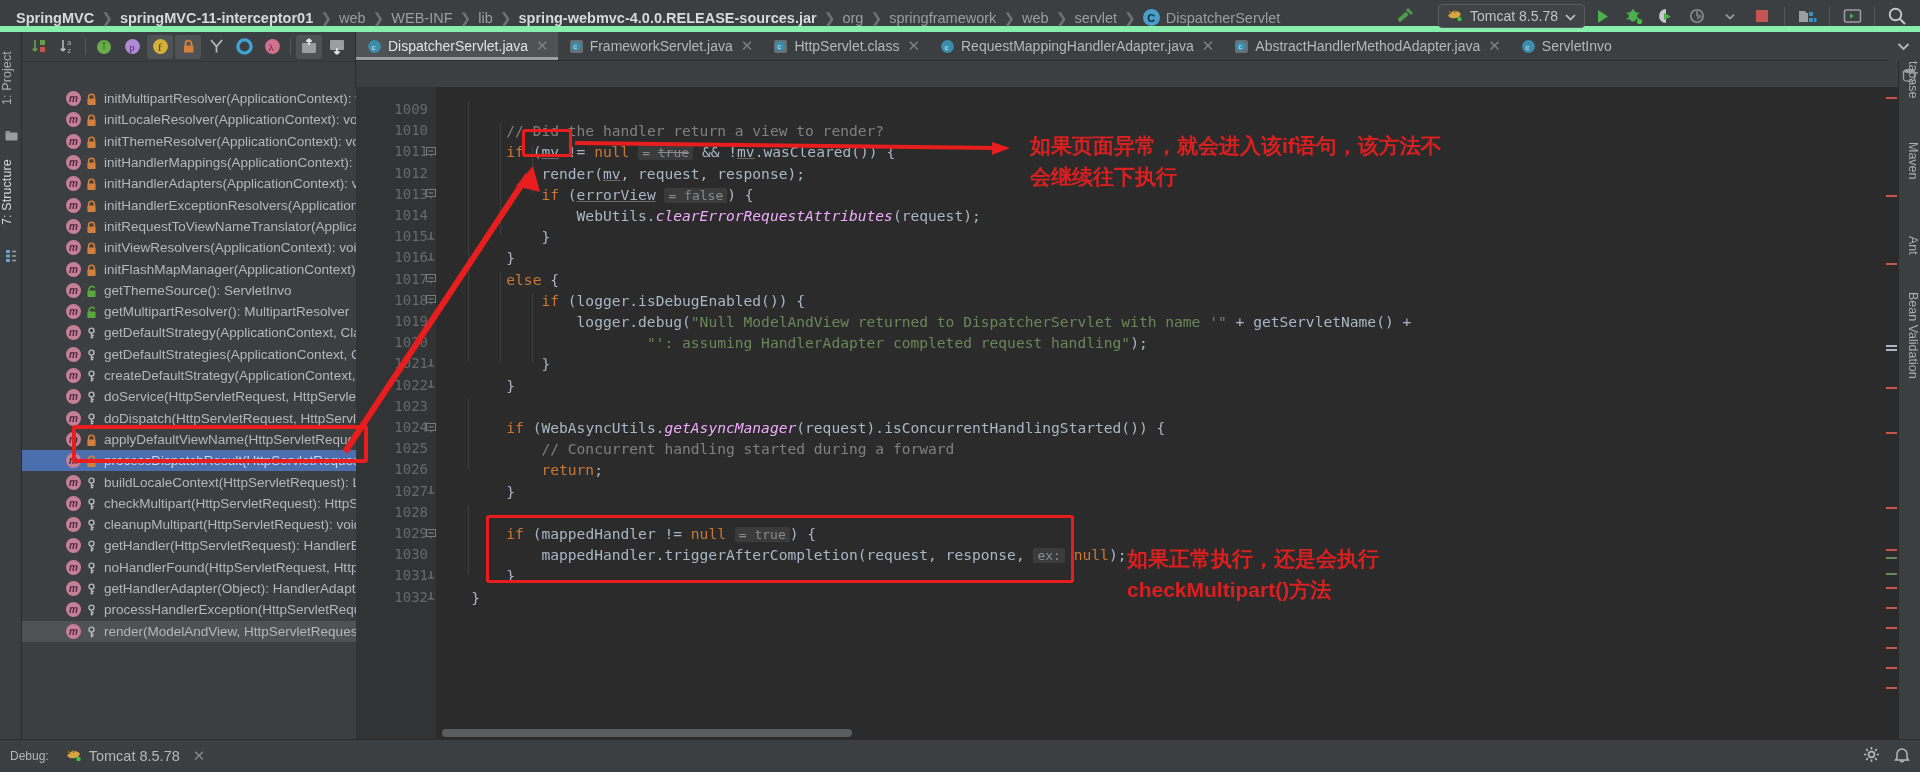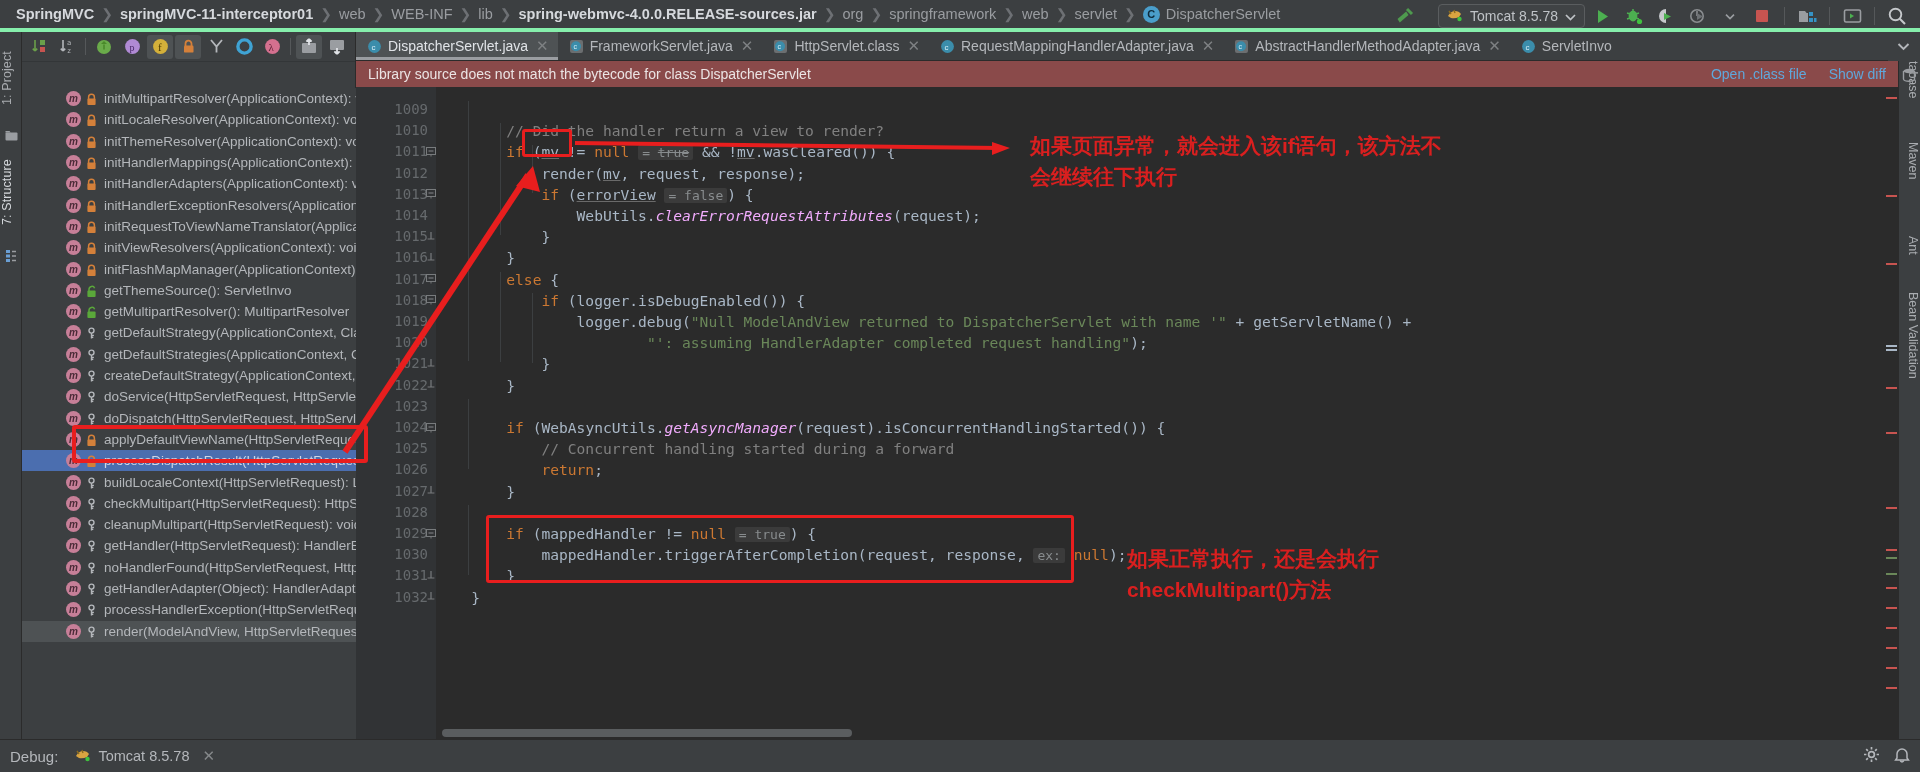--- a/index.html
+++ b/index.html
@@ -8,22 +8,22 @@
     background: #3c3f41;
     font-family: "Liberation Sans", sans-serif;
     overflow: hidden;
     -webkit-font-smoothing: antialiased;
   }
   .app { position: relative; width: 1920px; height: 772px; background: #3c3f41; }
 
   
   .topbar {
     position: absolute; left: 0; top: 0; width: 1920px; height: 32px;
-    background: #3c3f41; display: flex; align-items: center;
-    border-bottom: 4px solid #86efac;
+    background: #3c3f41; display: flex; align-items: flex-end;
+    border-bottom: 6px solid #86efac;
   }
   .crumbs { display: flex; align-items: center; padding-left: 16px; flex: 0 0 auto; }
   .crumb { font-size: 14.5px; color: #9a9da1; white-space: nowrap; }
   .crumb.bold { color: #d6d9dd; font-weight: bold; }
   .crumb.sep { color: #6d7074; margin: 0 7px; font-size: 14px; }
   .crumb-ico {
     width: 17px; height: 17px; border-radius: 50%;
     background: #4a9ecb; color: #0e2b3b; font-size: 11px; font-weight: bold;
     display: inline-flex; align-items: center; justify-content: center;
     margin-right: 6px; flex: 0 0 auto;
@@ -200,21 +200,21 @@
     position: absolute; left: 0; top: 0; width: 1920px; height: 772px;
     pointer-events: none;
   }
 
   
   .statusbar {
     position: absolute; left: 0; bottom: 0; width: 1920px; height: 33px;
     background: #3c3f41; border-top: 1px solid #2b2b2b;
     display: flex; align-items: center; padding: 0 10px;
   }
-  .sb-label { font-size: 15px; color: #b4b7bb; margin-right: 16px; }
+  .sb-label { font-size: 12px; color: #b4b7bb; margin-right: 16px; }
   .sb-item { display: flex; align-items: center; gap: 7px; font-size: 14.5px; color: #b4b7bb; }
   .sb-x { color: #85888a; font-size: 15px; margin-left: 6px; }
   .sb-right { position: absolute; right: 10px; display: flex; align-items: center; gap: 14px; }
 </style>
 </head>
 <body>
 
 <div class="app">
 
   <div class="topbar">
@@ -697,25 +697,20 @@
       </div>
     </div>
   <div class="tabs-right">
     <div class="tbtn">
       <svg width="13" height="9" viewBox="0 0 13 9">
           <path d="M1.5 2 L6.5 7 L11.5 2" stroke="#b4b7bb" stroke-width="1.9" fill="none"></path>
         </svg>
     </div>
   </div>
 
-  <div class="notif">
-    <div class="notif-text">Library source does not match the bytecode for class DispatcherServlet</div>
-    <div class="notif-link">Open .class file</div>
-    <div class="notif-link">Show diff</div>
-  </div>
 
   <div class="editor">
     <div class="gutter" id="gutter">
         <div class="lnum" style="top: 12px;">1009</div>
         <div class="lnum" style="top: 33.2px;">1010</div>
         <div class="lnum" style="top: 54.4px;">1011</div>
         <div class="foldmark" style="top: 54.4px;">
           <svg width="10" height="10" viewBox="0 0 10 10">
             <rect x="0.5" y="0.5" width="9" height="7" stroke="#787b7d" fill="none"></rect>
             <path d="M2.5 4 h5" stroke="#787b7d" stroke-width="1.2"></path>

